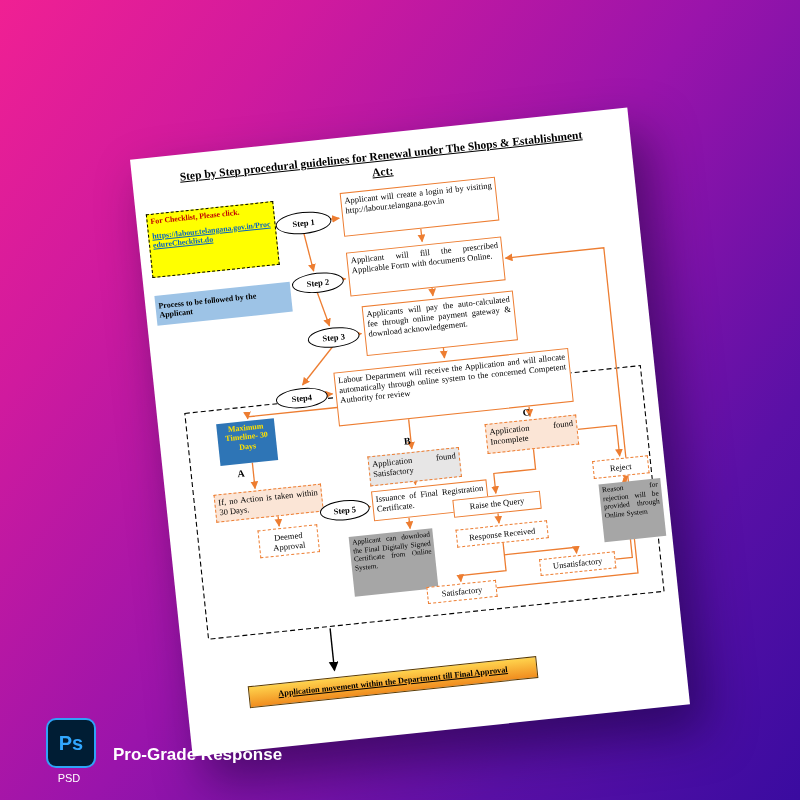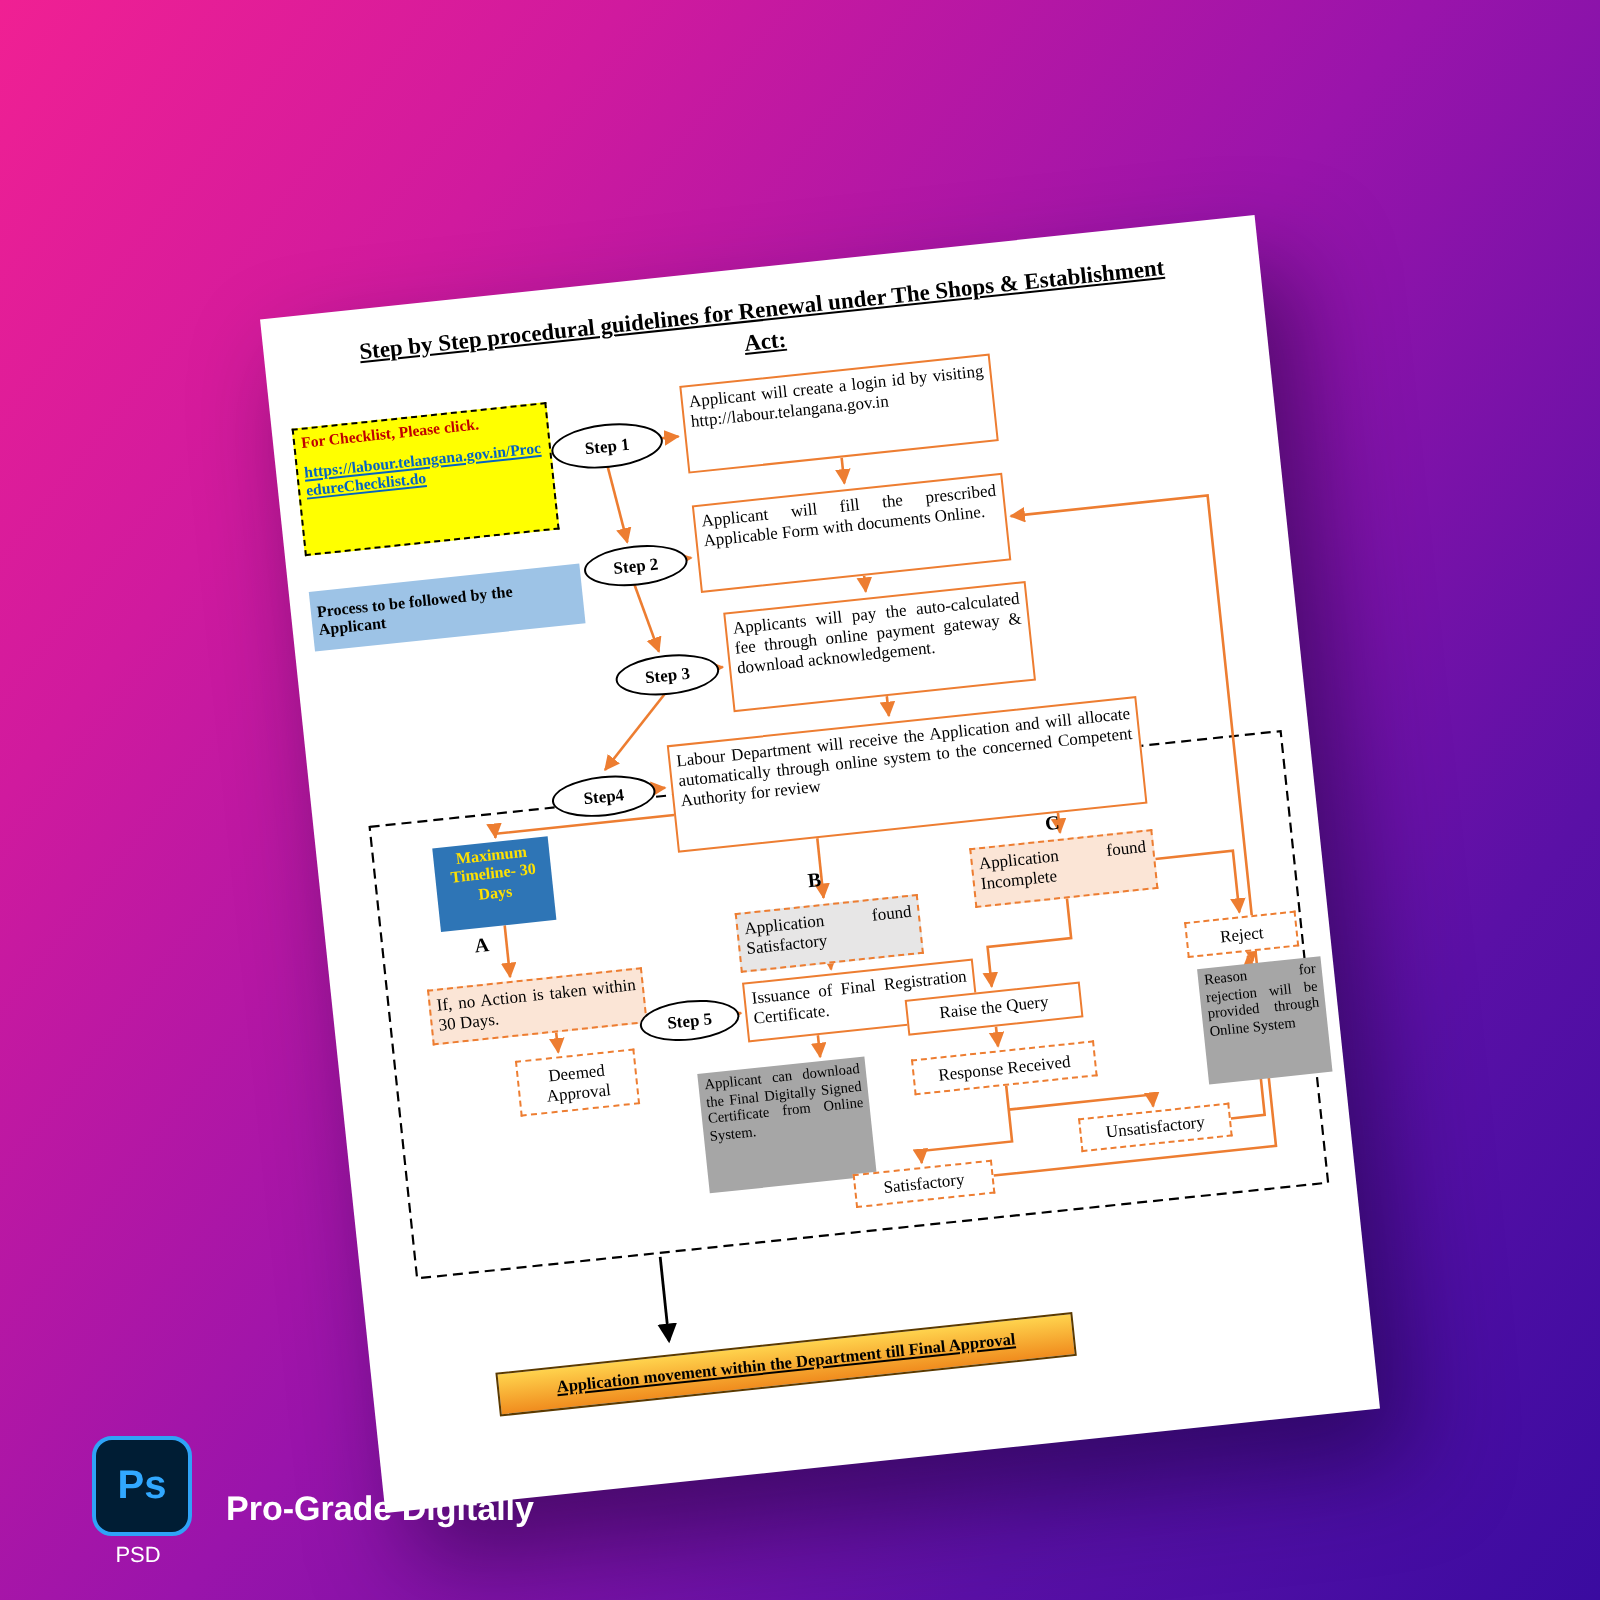--- a/index.html
+++ b/index.html
@@ -154,15 +154,15 @@
 </div>
 
 <div class="brand">
   <div>
     <div class="ps-badge">
       <span>Ps</span>
     </div>
     <div class="ps-sub">PSD</div>
   </div>
   <div class="brand-text">
-    <div>Pro-Grade Digitally</div>
+    <div>Pro-Grade Response</div>
   </div>
 </div>
 
 </body></html>

